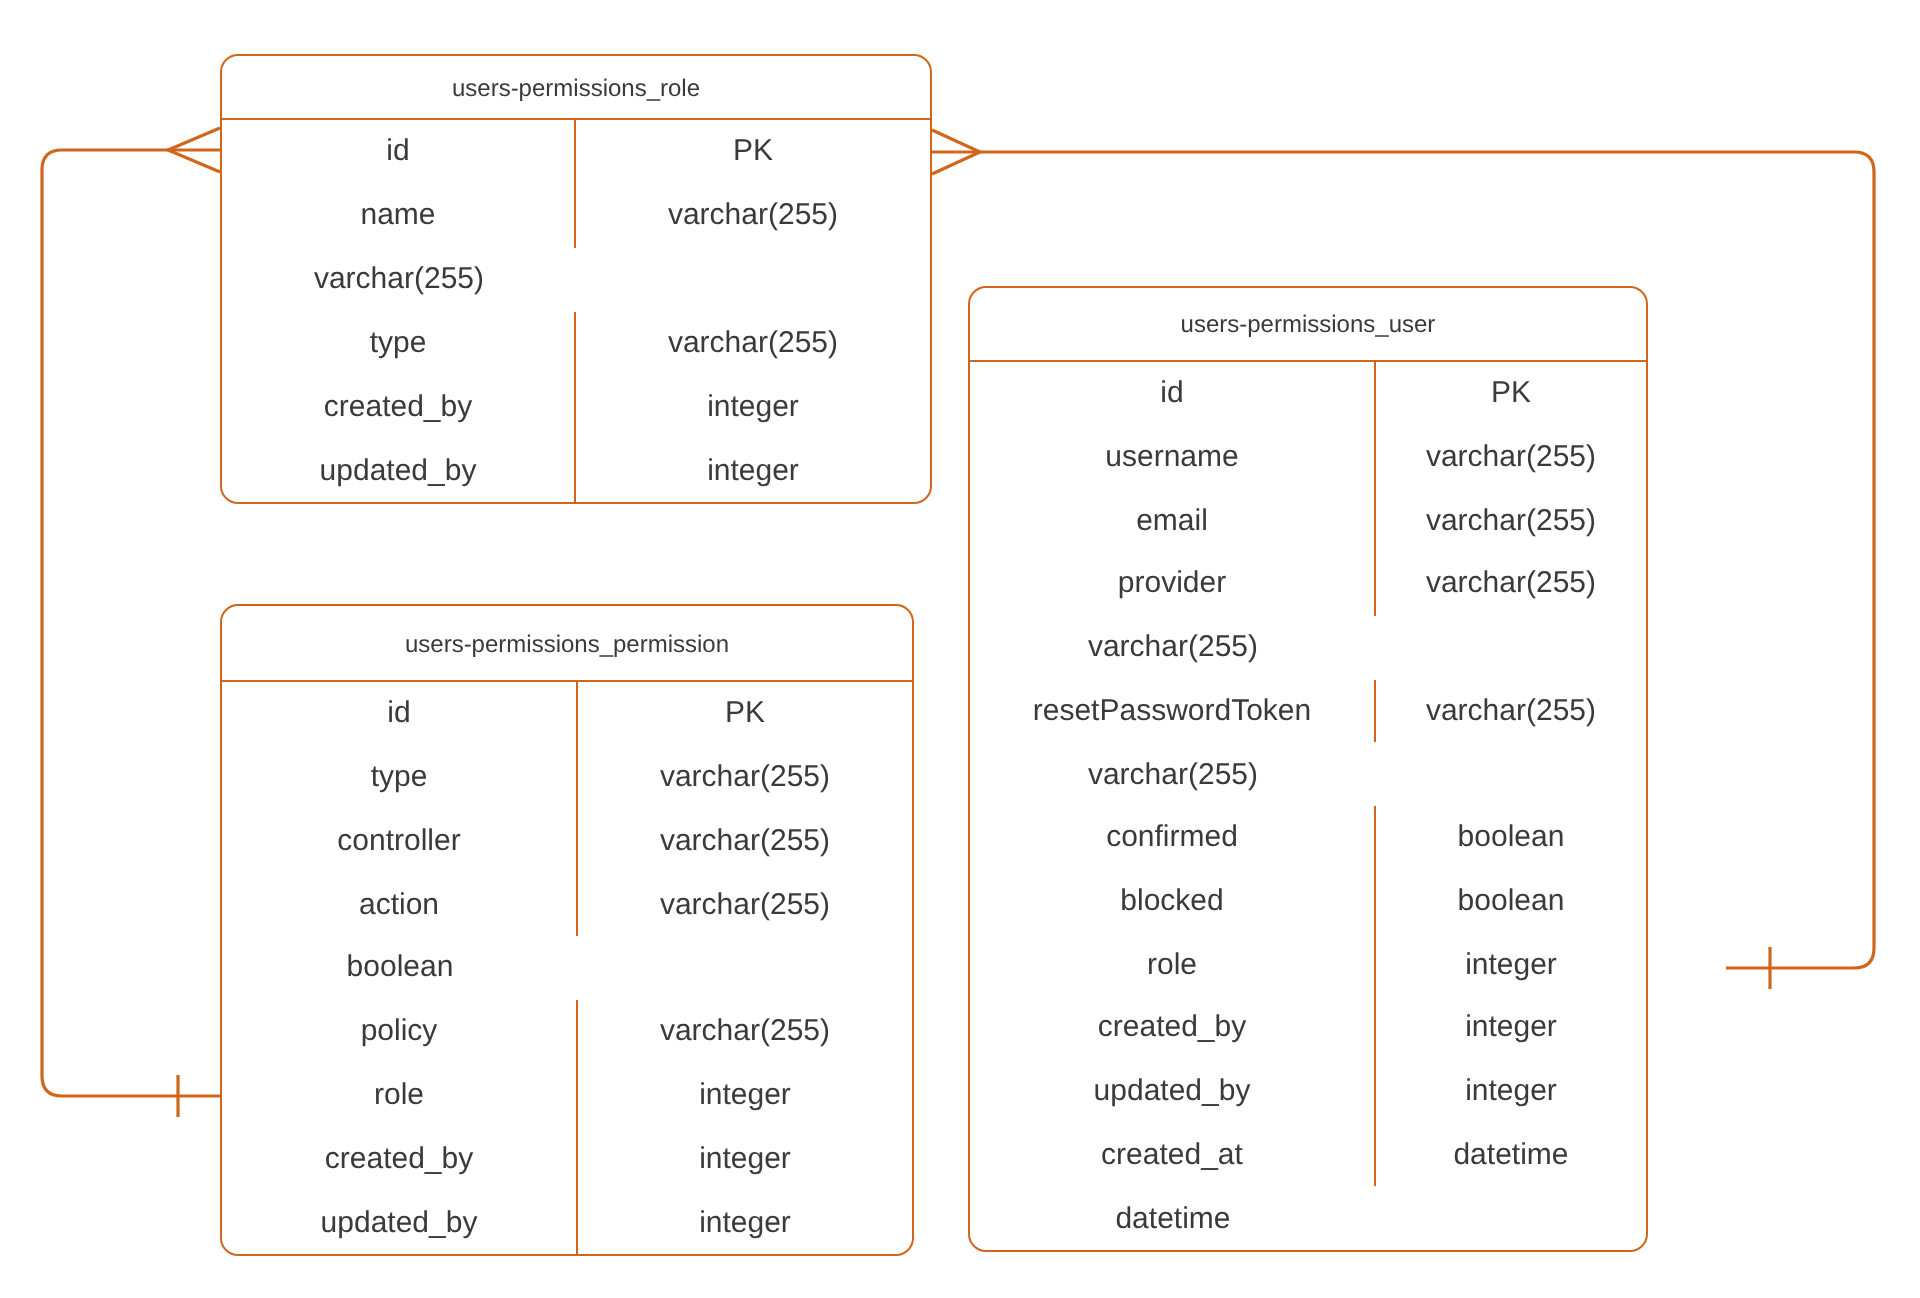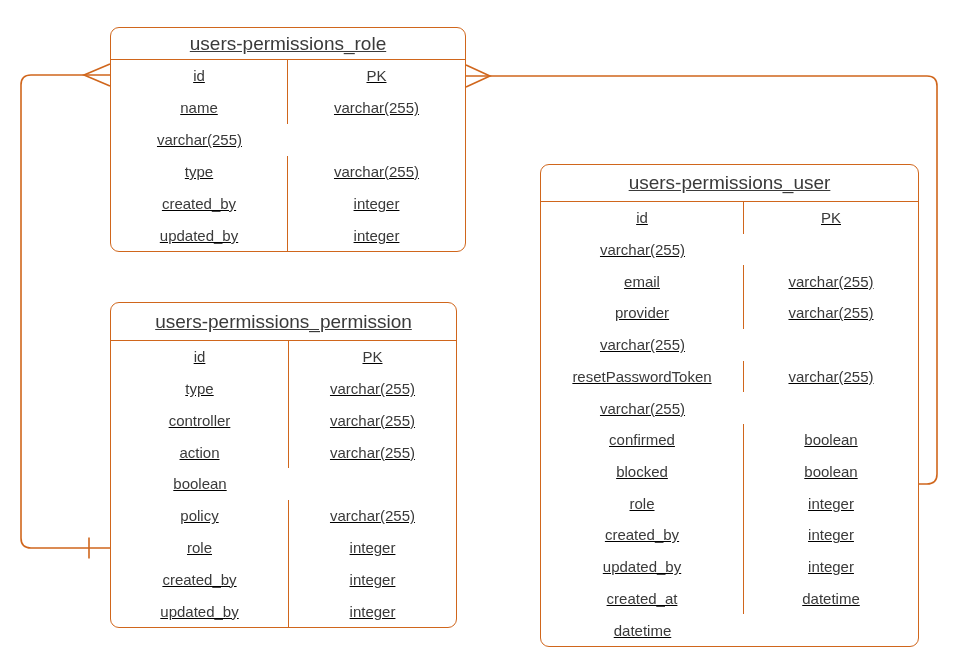--- a/index.html
+++ b/index.html
@@ -40,34 +40,32 @@
     display: flex;
     flex-direction: column;
   }
   .ttl {
     height: var(--th);
     flex: 0 0 var(--th);
     display: flex;
     align-items: center;
     justify-content: center;
     border-bottom: 1.5px solid var(--stroke);
-    font-size: 19px;
+    font-size: 12px;
     color: var(--text);
     white-space: nowrap;
-    text-decoration: underline;
   }
   .rows {
     flex: 1 1 auto;
     display: grid;
     grid-auto-rows: 1fr;
   }
   .row {
     display: grid;
     grid-template-columns: var(--col) 1fr;
-    text-decoration: underline;
   }
   .cell {
     display: flex;
     align-items: center;
     justify-content: center;
     font-size: 15px;
     color: var(--text);
     white-space: nowrap;
     overflow: hidden;
   }
@@ -154,28 +152,29 @@
           <div class="cell c0">created_by</div>
           <div class="cell">integer</div>
         </div>
         <div class="row">
           <div class="cell c0">updated_by</div>
           <div class="cell">integer</div>
         </div>
       </div>
   </div>
 
-  <div class="etable" style="left:540px; top:143px; width:379px; height:483px;margin-top:21px; --th:37px; --col:203px;">
+  <div class="etable" style="left:484px; top:143px; width:340px; height:483px; --th:37px; --col:203px;">
     <div class="ttl">users-permissions_user</div>
     <div class="rows">
         <div class="row">
           <div class="cell c0">id</div>
           <div class="cell">PK</div>
         </div>
         <div class="row">
+          <div class="cell c0">username</div>
           <div class="cell">varchar(255)</div>
         </div>
         <div class="row">
           <div class="cell c0">email</div>
           <div class="cell">varchar(255)</div>
         </div>
         <div class="row">
           <div class="cell c0">provider</div>
           <div class="cell">varchar(255)</div>
         </div>

